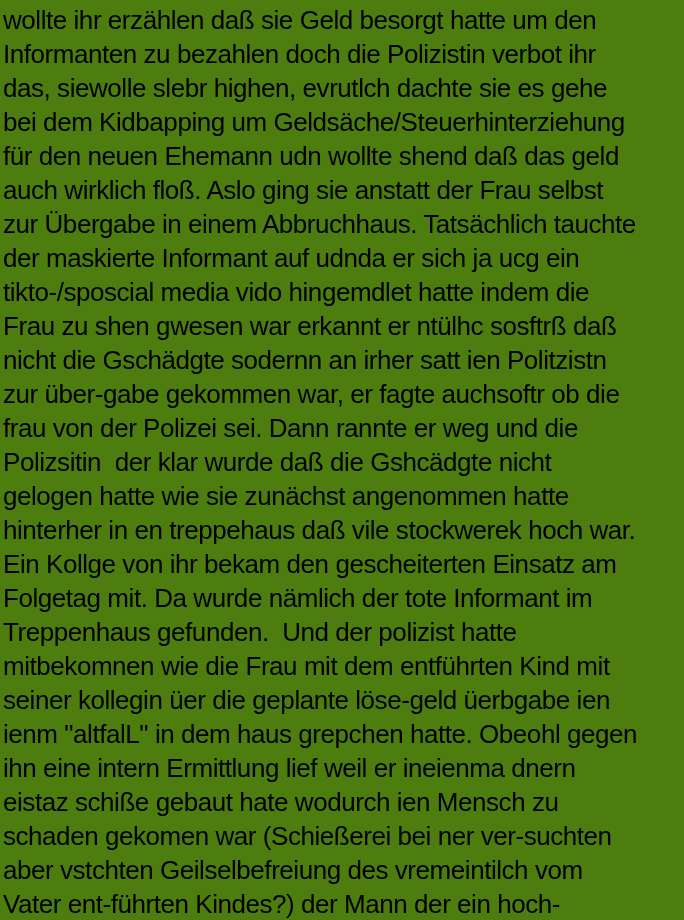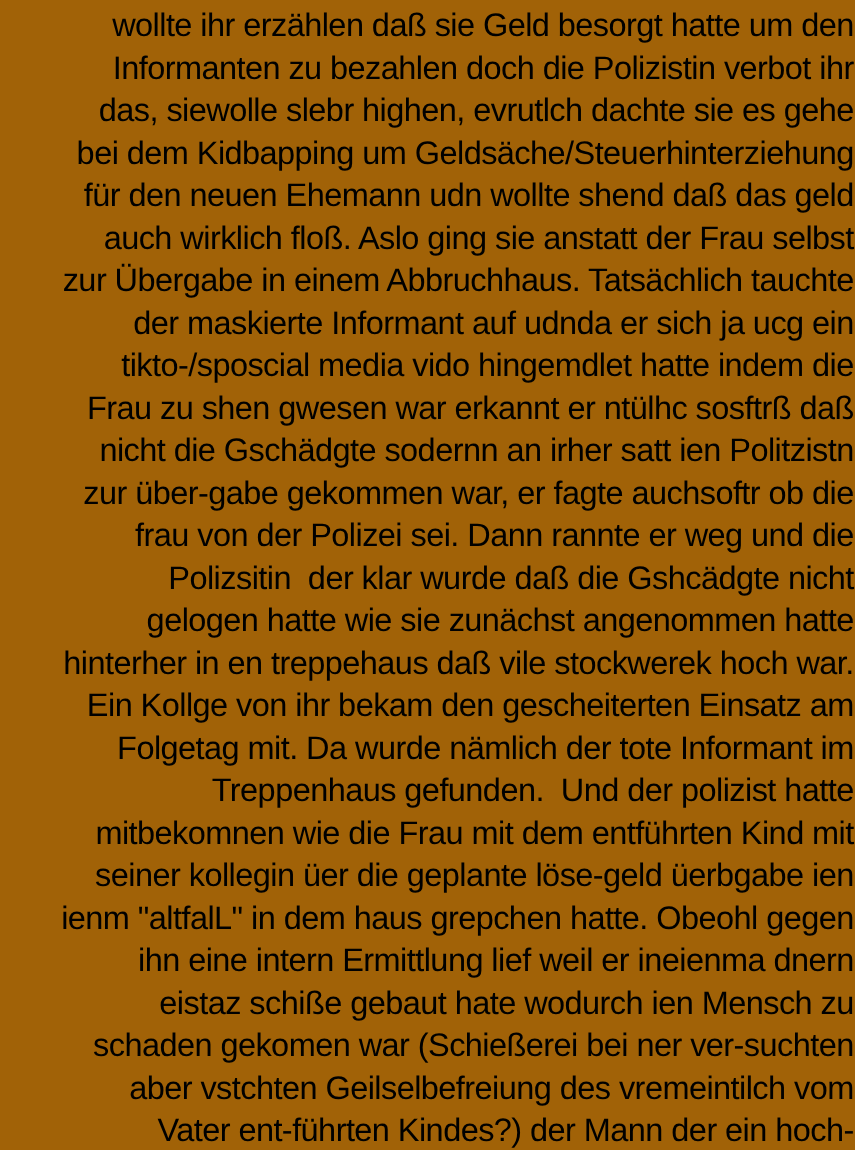--- a/index.html
+++ b/index.html
@@ -4,24 +4,23 @@
 <style>
   html, body {
     margin: 0;
     padding: 0;
     background: #ffffff;
   }
   .page {
     position: relative;
     width: 684px;
     height: 920px;
-    background: #a16207;
+    background: #4d7c0f;
     overflow: hidden;
     box-sizing: border-box;
-    text-align: right;
   }
   .text-body {
     position: absolute;
     top: 3px;
     left: 3px;
     width: 680px;
     font-family: "Liberation Sans", sans-serif;
     font-size: 26px;
     line-height: 34px;
     font-weight: 400;

